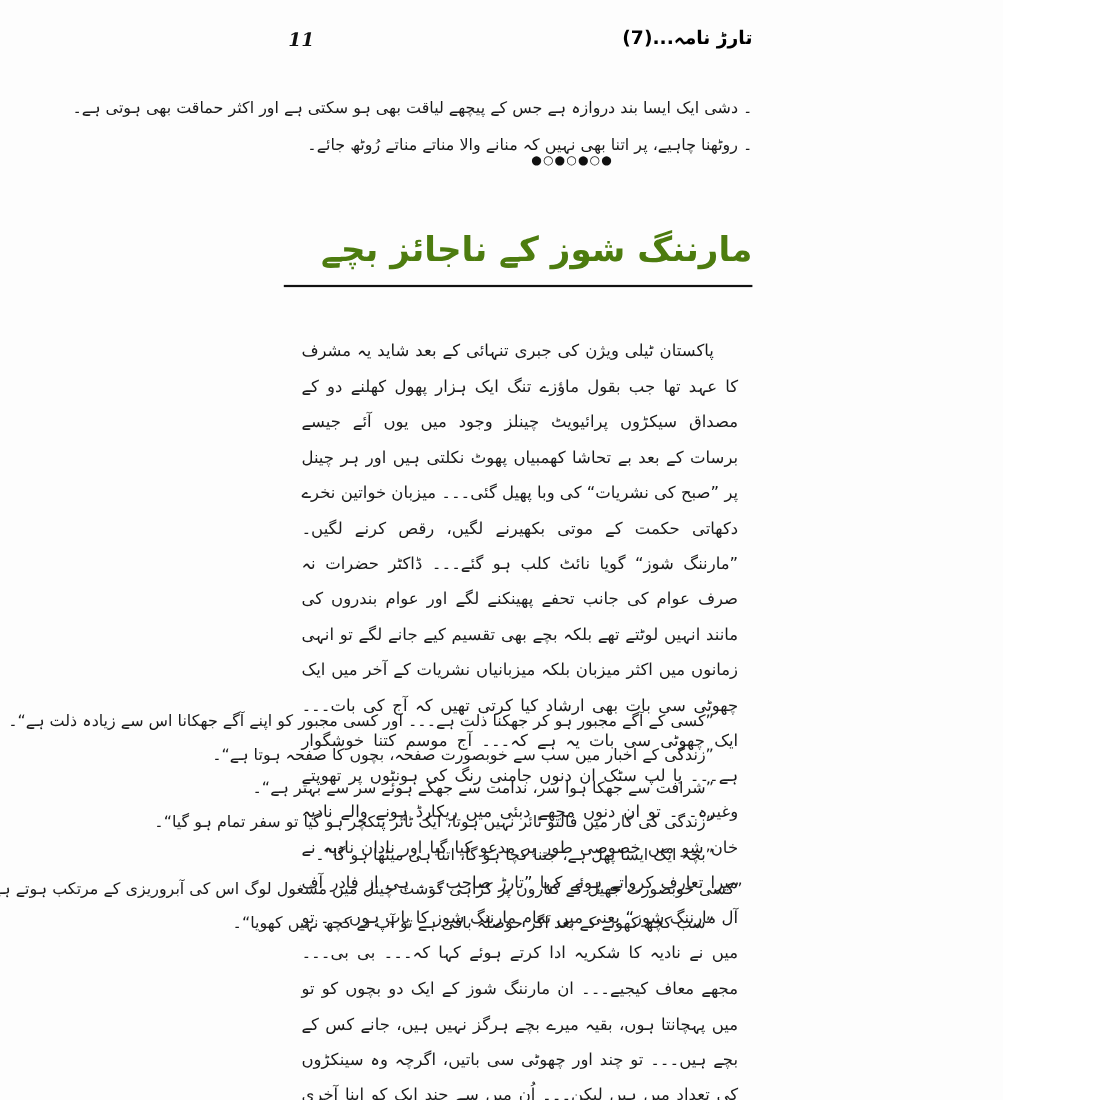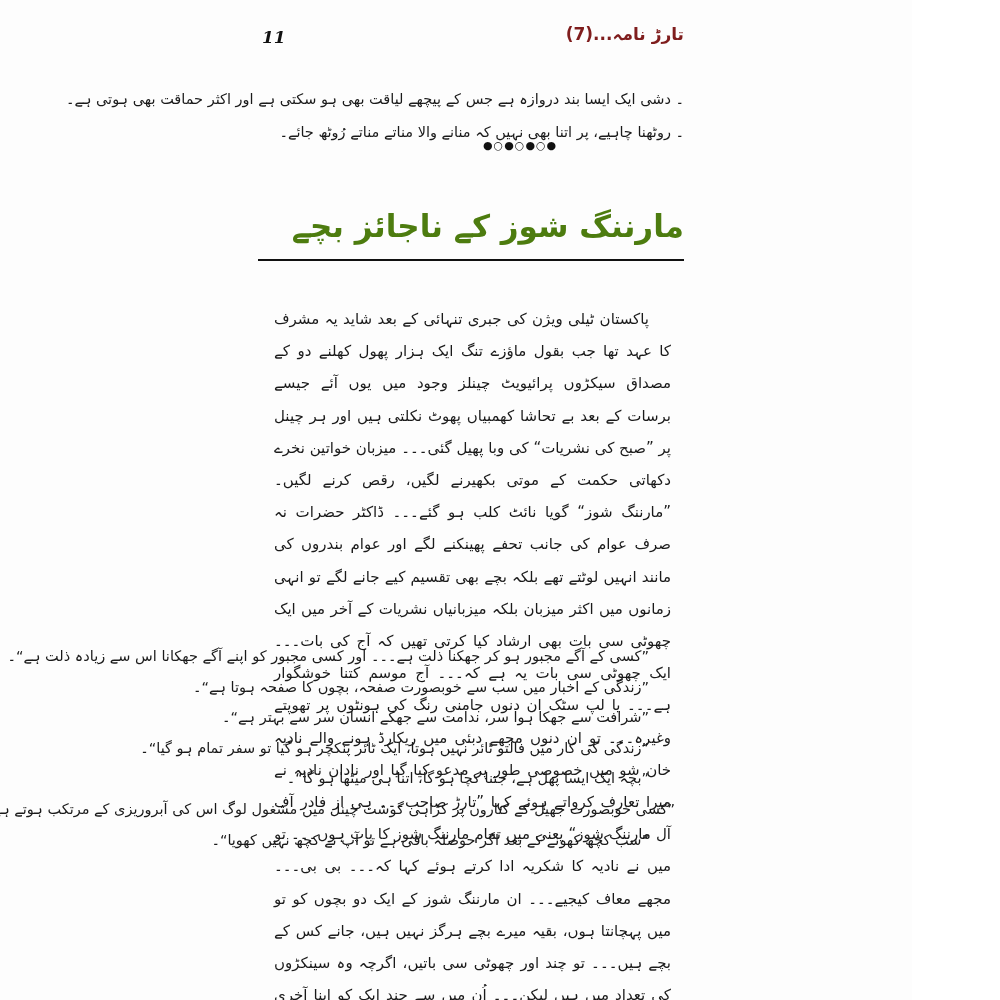--- a/index.html
+++ b/index.html
@@ -6,21 +6,21 @@
   body {
     width:1000px; height:1000px; background:#ffffff; position:relative; overflow:hidden;
     font-family:"DejaVu Sans", sans-serif; color:#1a1a1a;
   }
   .page { position:absolute; left:0; top:0; width:912px; height:1000px; background:#fdfdfd; }
   .pg-num {
     position:absolute; left:262px; top:27px; font-family:"DejaVu Serif", serif;
     font-weight:bold; font-style:italic; font-size:17px; color:#111;
   }
   .running-head {
-    position:absolute; right:228px; top:24px; font-size:17px; font-weight:bold; color:#7f1d1d;
+    position:absolute; right:228px; top:24px; font-size:17px; font-weight:bold; color:#000000;
     direction:rtl; white-space:nowrap;
   }
   .top-lines { position:absolute; right:228px; top:86px; width:420px; direction:rtl; }
   .top-lines p { margin:0 0 6px 0; font-size:14.5px; line-height:27px; white-space:nowrap; text-align:right; }
   .ornament { position:absolute; left:483px; top:139px; font-size:11px; letter-spacing:1px; color:#111; }
   .chapter-title {
     position:absolute; right:228px; top:208px; font-size:31px; font-weight:bold; direction:rtl;
     white-space:nowrap; color:#4d7c0f;
   }
   .title-rule { position:absolute; left:258px; right:228px; top:259px; height:2px; background:#111; }
@@ -50,19 +50,19 @@
   <div class="chapter-title">مارننگ شوز کے ناجائز بچے</div>
   <div class="title-rule"></div>
 
   <div class="body-text">
     <p class="para indent">پاکستان ٹیلی ویژن کی جبری تنہائی کے بعد شاید یہ مشرف کا عہد تھا جب بقول ماؤزے تنگ ایک ہزار پھول کھلنے دو کے مصداق سیکڑوں پرائیویٹ چینلز وجود میں یوں آئے جیسے برسات کے بعد بے تحاشا کھمبیاں پھوٹ نکلتی ہیں اور ہر چینل پر ”صبح کی نشریات“ کی وبا پھیل گئی۔۔۔ میزبان خواتین نخرے دکھاتی حکمت کے موتی بکھیرنے لگیں، رقص کرنے لگیں۔ ”مارننگ شوز“ گویا نائٹ کلب ہو گئے۔۔۔ ڈاکٹر حضرات نہ صرف عوام کی جانب تحفے پھینکنے لگے اور عوام بندروں کی مانند انہیں لوٹتے تھے بلکہ بچے بھی تقسیم کیے جانے لگے تو انہی زمانوں میں اکثر میزبان بلکہ میزبانیاں نشریات کے آخر میں ایک چھوٹی سی بات بھی ارشاد کیا کرتی تھیں کہ آج کی بات۔۔۔ ایک چھوٹی سی بات یہ ہے کہ۔۔۔ آج موسم کتنا خوشگوار ہے۔۔۔ یا لپ سٹک ان دنوں جامنی رنگ کی ہونٹوں پر تھوپتے وغیرہ۔۔۔ تو ان دنوں مجھے دبئی میں ریکارڈ ہونے والے نادیہ خان شو میں خصوصی طور پر مدعو کیا گیا اور نادان نادیہ نے میرا تعارف کرواتے ہوئے کہا ”تارڑ صاحب۔۔۔ ہی از فادر آف آل مارننگ شوز“ یعنی میں تمام مارننگ شوز کا باپ ہوں۔۔۔ تو میں نے نادیہ کا شکریہ ادا کرتے ہوئے کہا کہ۔۔۔ بی بی۔۔۔ مجھے معاف کیجیے۔۔۔ ان مارننگ شوز کے ایک دو بچوں کو تو میں پہچانتا ہوں، بقیہ میرے بچے ہرگز نہیں ہیں، جانے کس کے بچے ہیں۔۔۔ تو چند اور چھوٹی سی باتیں، اگرچہ وہ سینکڑوں کی تعداد میں ہیں لیکن۔۔۔ اُن میں سے چند ایک کو اپنا آخری کالم کرتا ہوں۔۔۔</p>
   </div>
 
   <div class="quotes">
     <p class="q">”کسی کے آگے مجبور ہو کر جھکنا ذلت ہے۔۔۔ اور کسی مجبور کو اپنے آگے جھکانا اس سے زیادہ ذلت ہے“۔</p>
     <p class="q">”زندگی کے اخبار میں سب سے خوبصورت صفحہ، بچوں کا صفحہ ہوتا ہے“۔</p>
-    <p class="q">”شرافت سے جھکا ہوا سر، ندامت سے جھکے انسان سر سے بہتر ہے“۔</p>
+    <p class="q">”شرافت سے جھکا ہوا سر، ندامت سے جھکے ہوئے سر سے بہتر ہے“۔</p>
     <p class="q">”زندگی کی کار میں فالتو ٹائر نہیں ہوتا، ایک ٹائر پنکچر ہو گیا تو سفر تمام ہو گیا“۔</p>
     <p class="q">”بچہ ایک ایسا پھل ہے، جتنا کچا ہو گا، اتنا ہی میٹھا ہو گا“۔</p>
     <p class="q wide">”کسی خوبصورت جھیل کے کناروں پر کڑاہی گوشت چینل میں مشغول لوگ اس کی آبروریزی کے مرتکب ہوتے ہیں“۔</p>
     <p class="q">”سب کچھ کھونے کے بعد اگر حوصلہ باقی ہے تو آپ نے کچھ نہیں کھویا“۔</p>
   </div>
 </div>
 
 </body></html>

